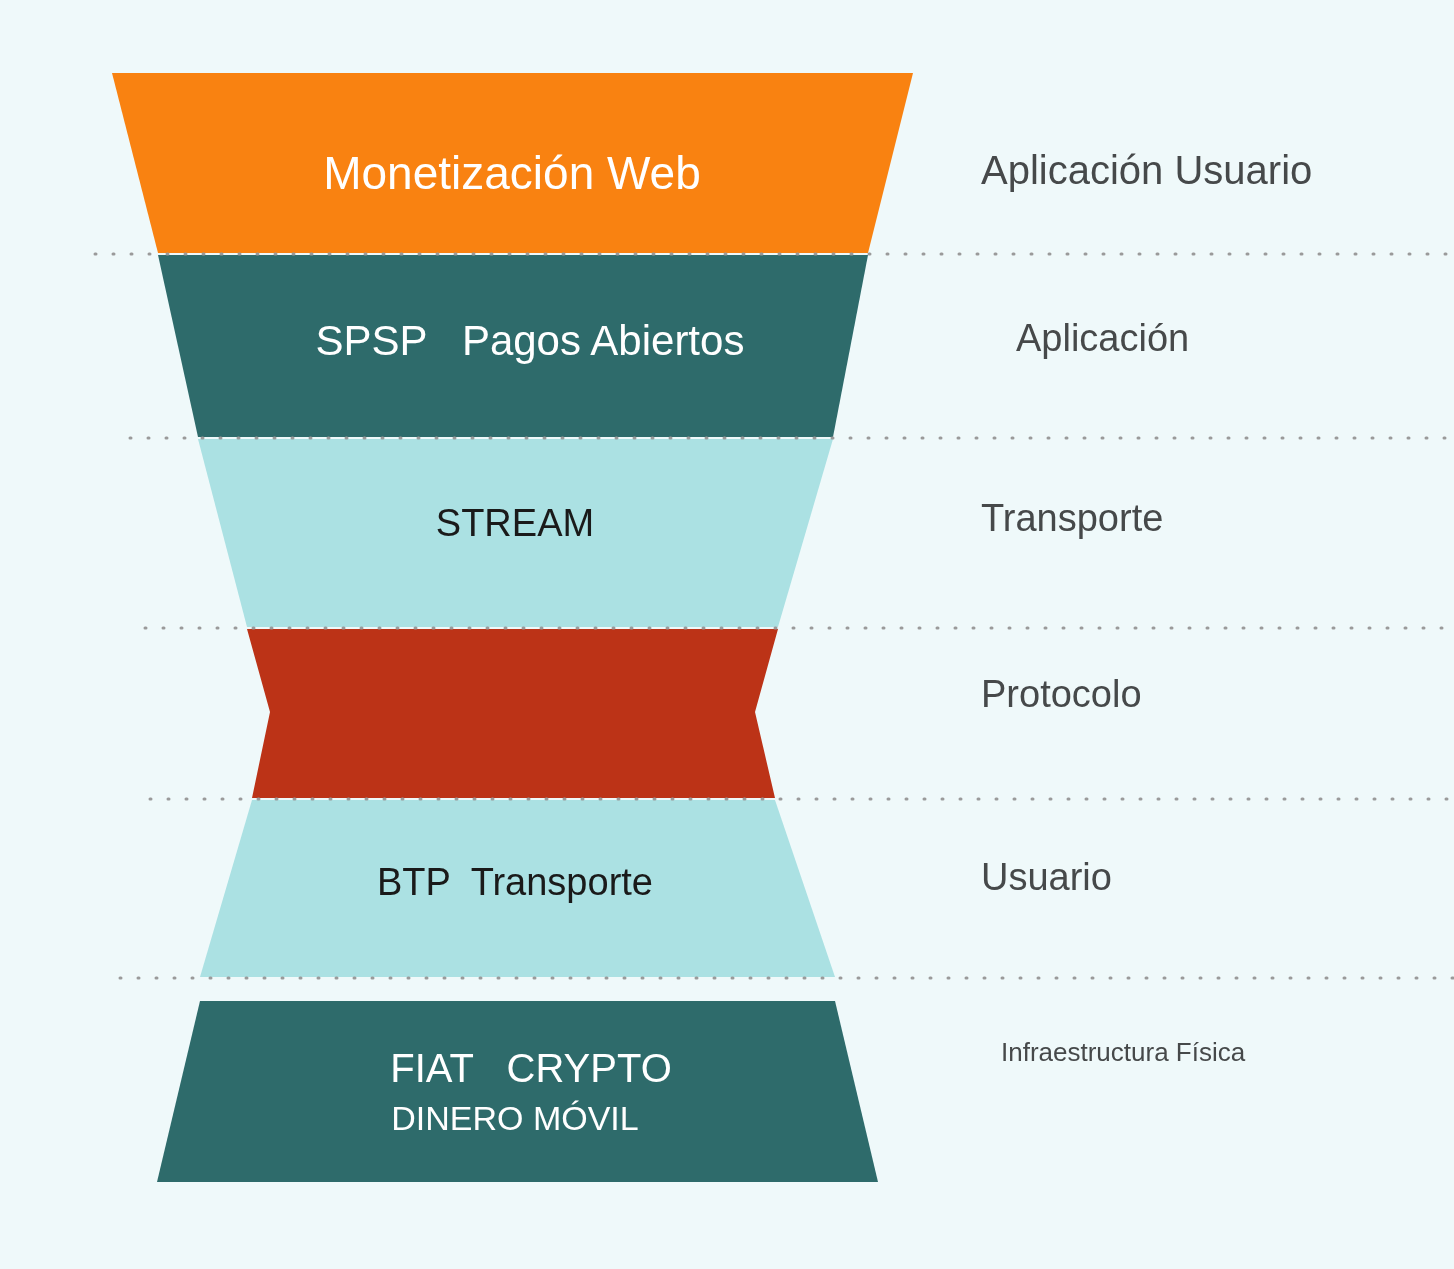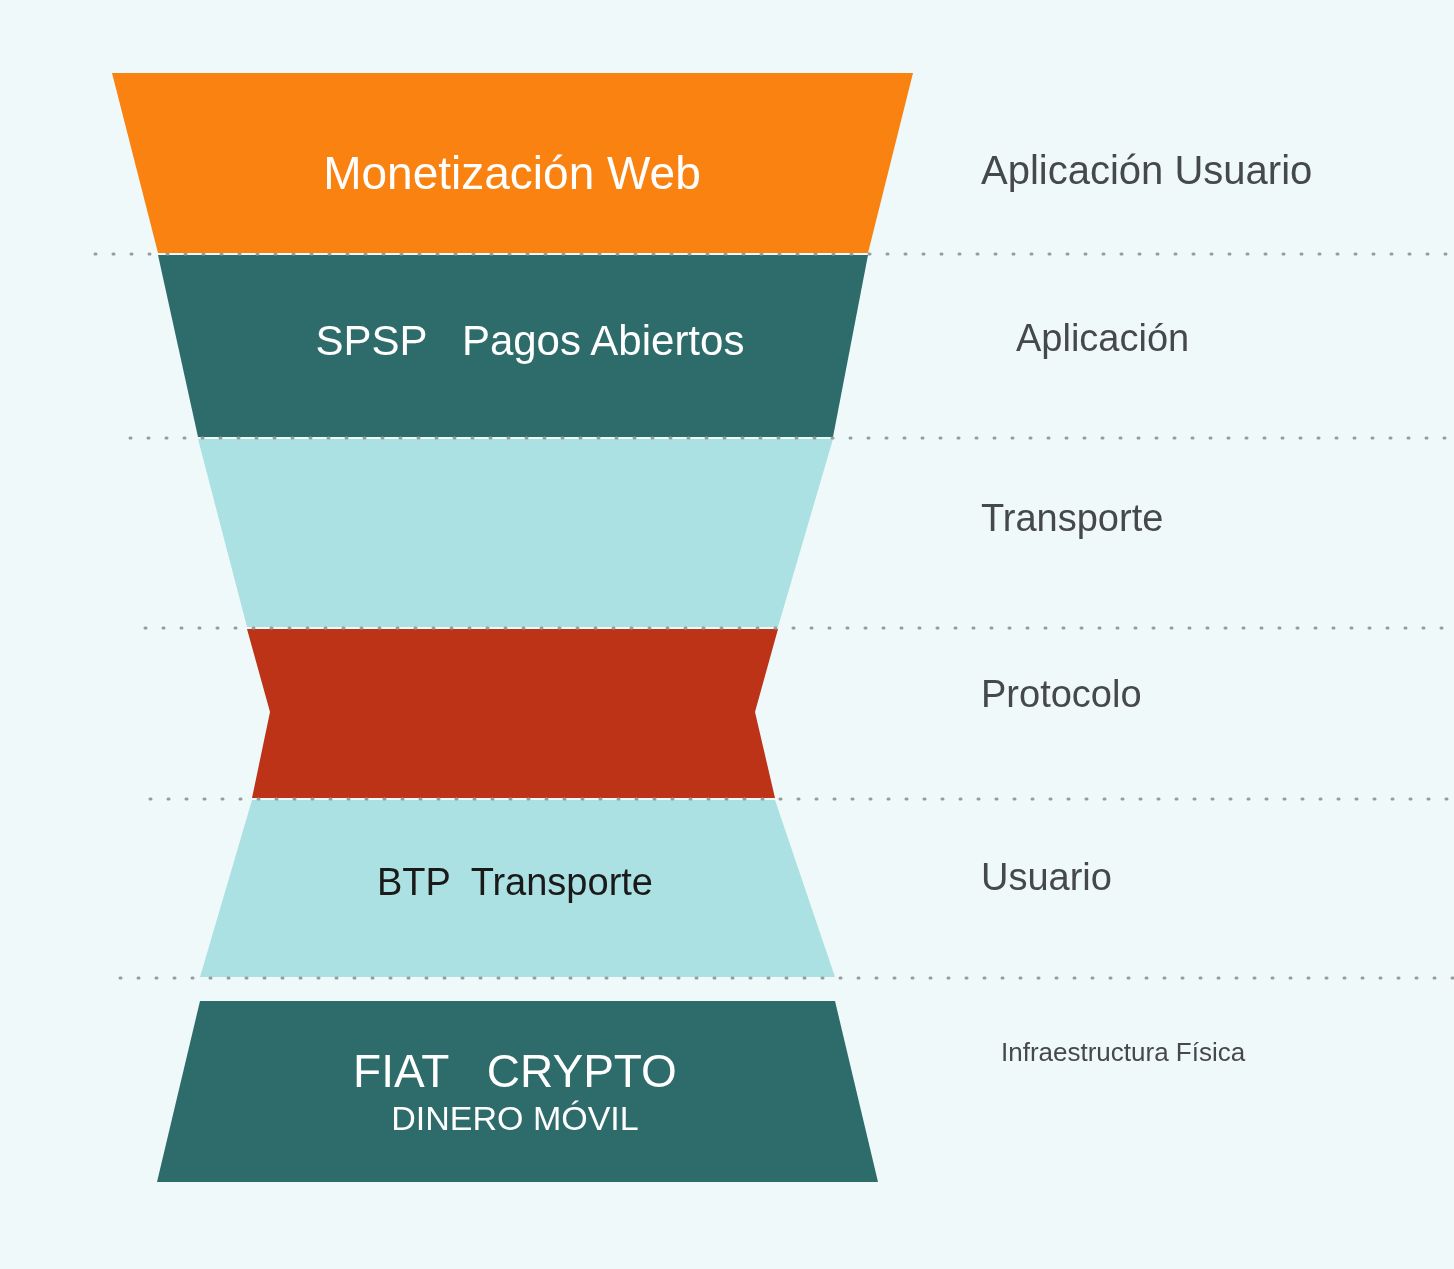--- a/index.html
+++ b/index.html
@@ -66,25 +66,26 @@
     <line x1="130" y1="438" x2="1454" y2="438" stroke="#9a9a9a" stroke-width="3" stroke-linecap="round" stroke-dasharray="1 17"></line>
     <line x1="145" y1="628" x2="1454" y2="628" stroke="#9a9a9a" stroke-width="3" stroke-linecap="round" stroke-dasharray="1 17"></line>
     <line x1="150" y1="799" x2="1454" y2="799" stroke="#9a9a9a" stroke-width="3" stroke-linecap="round" stroke-dasharray="1 17"></line>
     <line x1="120" y1="978" x2="1454" y2="978" stroke="#9a9a9a" stroke-width="3" stroke-linecap="round" stroke-dasharray="1 17"></line>
   </svg>
 
   <div class="layer-text" style="left:112px; top:148px; width:800px; font-size:46px; color:#ffffff;">Monetización Web</div>
 
   <div class="layer-text" style="left:140px; top:317px; width:780px; font-size:42px; color:#ffffff;">SPSP   Pagos Abiertos</div>
 
+  <div class="layer-text" style="left:190px; top:502px; width:650px; font-size:38px; color:#1a1a1a;">STREAM</div>
 
 
   <div class="layer-text" style="left:190px; top:861px; width:650px; font-size:38px; color:#1a1a1a;">BTP  Transporte</div>
 
-  <div class="layer-text" style="left:190px; top:1046px; width:650px; font-size:46px; color:#ffffff;">FIAT   CRYPTO</div>
+  <div class="layer-text" style="left:206px; top:1046px; width:650px; font-size:40px; color:#ffffff;">FIAT   CRYPTO</div>
 
   <div class="layer-text" style="left:190px; top:1099px; width:650px; font-size:34px; color:#ffffff;">DINERO MÓVIL</div>
 
   <div class="side-label" style="left:981px; top:148px; font-size:40px;">Aplicación Usuario</div>
 
   <div class="side-label" style="left:981px; top:317px; font-size:38px;margin-left:35px;">Aplicación</div>
 
   <div class="side-label" style="left:981px; top:497px; font-size:38px;">Transporte</div>
 
   <div class="side-label" style="left:981px; top:673px; font-size:38px;">Protocolo</div>

